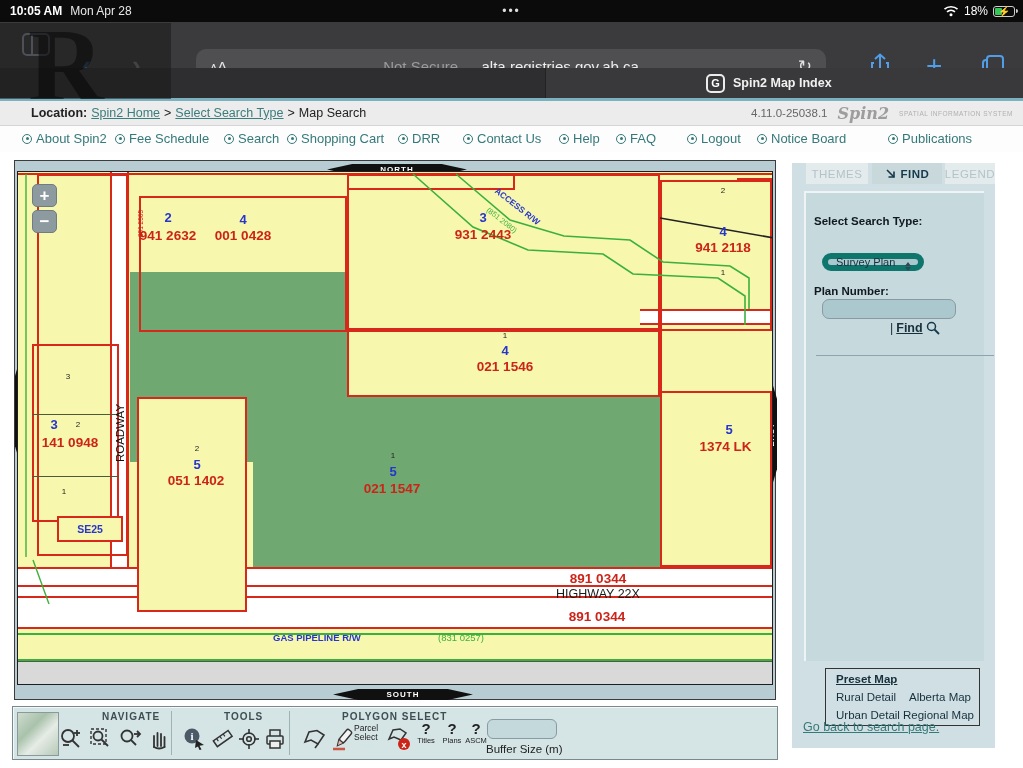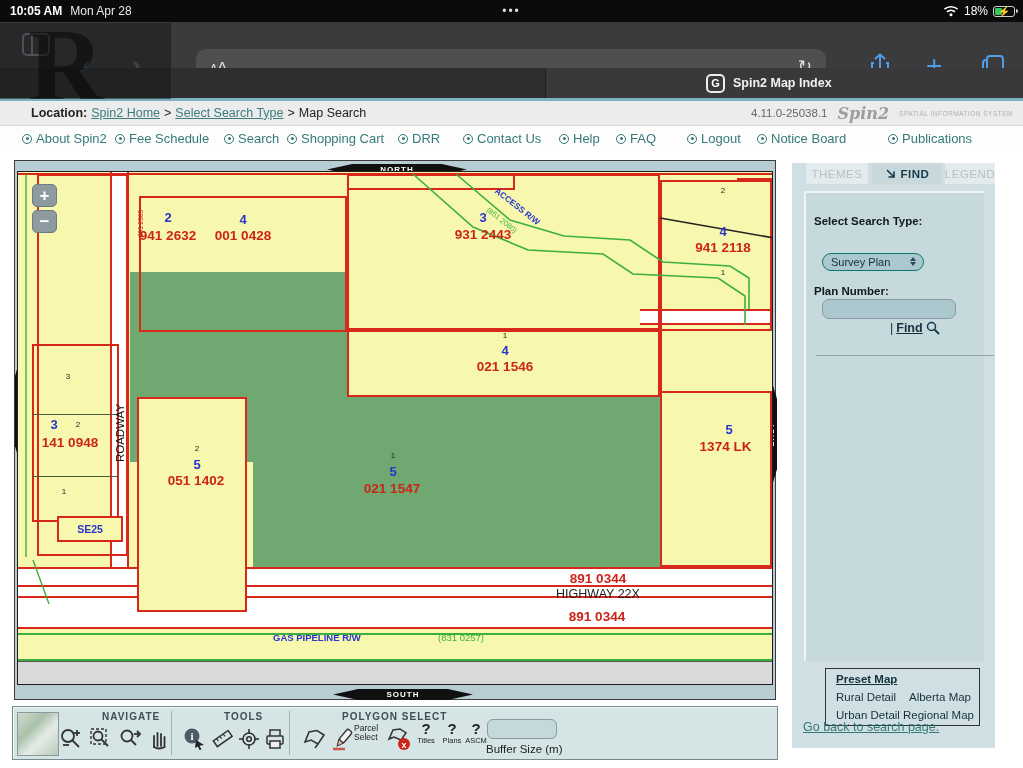--- a/index.html
+++ b/index.html
@@ -110,21 +110,21 @@
 
   
   #panel { left:792px; top:163px; width:203px; height:585px; background:#cfdfe3; }
   .ptab { position:absolute; top:0; height:21px; display:flex; align-items:center; justify-content:center;
     font-size:11.5px; letter-spacing:0.5px; }
   .ptab.inactive { background:#e4ebec; color:#b3c3c9; }
   .ptab.active { background:#c9d8da; color:#14394c; font-weight:bold; gap:4px; }
   #pcontent { position:absolute; left:12px; top:28px; width:180px; height:470px; background:#c6d9dd;
     border-left:2px solid #eef4f6; border-top:2px solid #eef4f6; }
   .plabel { position:absolute; font-weight:bold; font-size:11.5px; color:#101820; }
-  .pselect { position:absolute; left:16px; top:60px; width:102px; height:18px; background:#aac8cd; border:1px solid #0f766e;
+  .pselect { position:absolute; left:16px; top:60px; width:102px; height:18px; background:#aac8cd; border:6px solid #0f766e;
     border-radius:9px; font-size:11px; color:#15303c; display:flex; align-items:center; padding-left:8px; }
   .pselect .arrows { position:absolute; right:7px; top:3px; display:flex; flex-direction:column; gap:1px; }
   .tri-up { width:0; height:0; border-left:3.5px solid transparent; border-right:3.5px solid transparent; border-bottom:4px solid #2c4a55; }
   .tri-dn { width:0; height:0; border-left:3.5px solid transparent; border-right:3.5px solid transparent; border-top:4px solid #2c4a55; }
   .pinput { position:absolute; left:16px; top:106px; width:134px; height:20px; background:#aac8cd; border:1px solid #8a9aa2; border-radius:7px; }
   #findrow { position:absolute; left:84px; top:128px; display:flex; align-items:center; gap:3px;
     font-size:12.5px; color:#15303c; }
   #findrow .bar { color:#15303c; }
   #findrow .flink { text-decoration:underline; font-weight:bold; }
   #pdivider { position:absolute; left:10px; top:162px; width:178px; height:1px; background:#8fa3aa; }
@@ -175,20 +175,21 @@
         </span>
     </div>
   </div>
 
   <div id="toolbar" class="abs">
     <div class="sidebar-ico abs"></div>
     <div class="abs chev blue" style="left:82px; top:32px;">‹</div>
     <div class="abs chev" style="left:132px; top:32px; color:#77777a;">›</div>
     <div id="urlfield" class="abs">
       <span class="aa"><span class="sm">A</span>A</span>
+      <span class="urlwrap"><span class="sec">Not Secure — </span><span>alta.registries.gov.ab.ca</span></span>
       <span class="reload">↻</span>
     </div>
     <div class="abs" style="left:868px; top:31px;">
       <svg width="24" height="28" viewBox="0 0 24 28">
           <g stroke="#509ee8" stroke-width="2" fill="none">
             <path d="M12 2 V16"></path>
             <path d="M7 6 L12 1.5 L17 6"></path>
             <path d="M6 10 H4 V25 H20 V10 H18"></path>
           </g>
         </svg>

